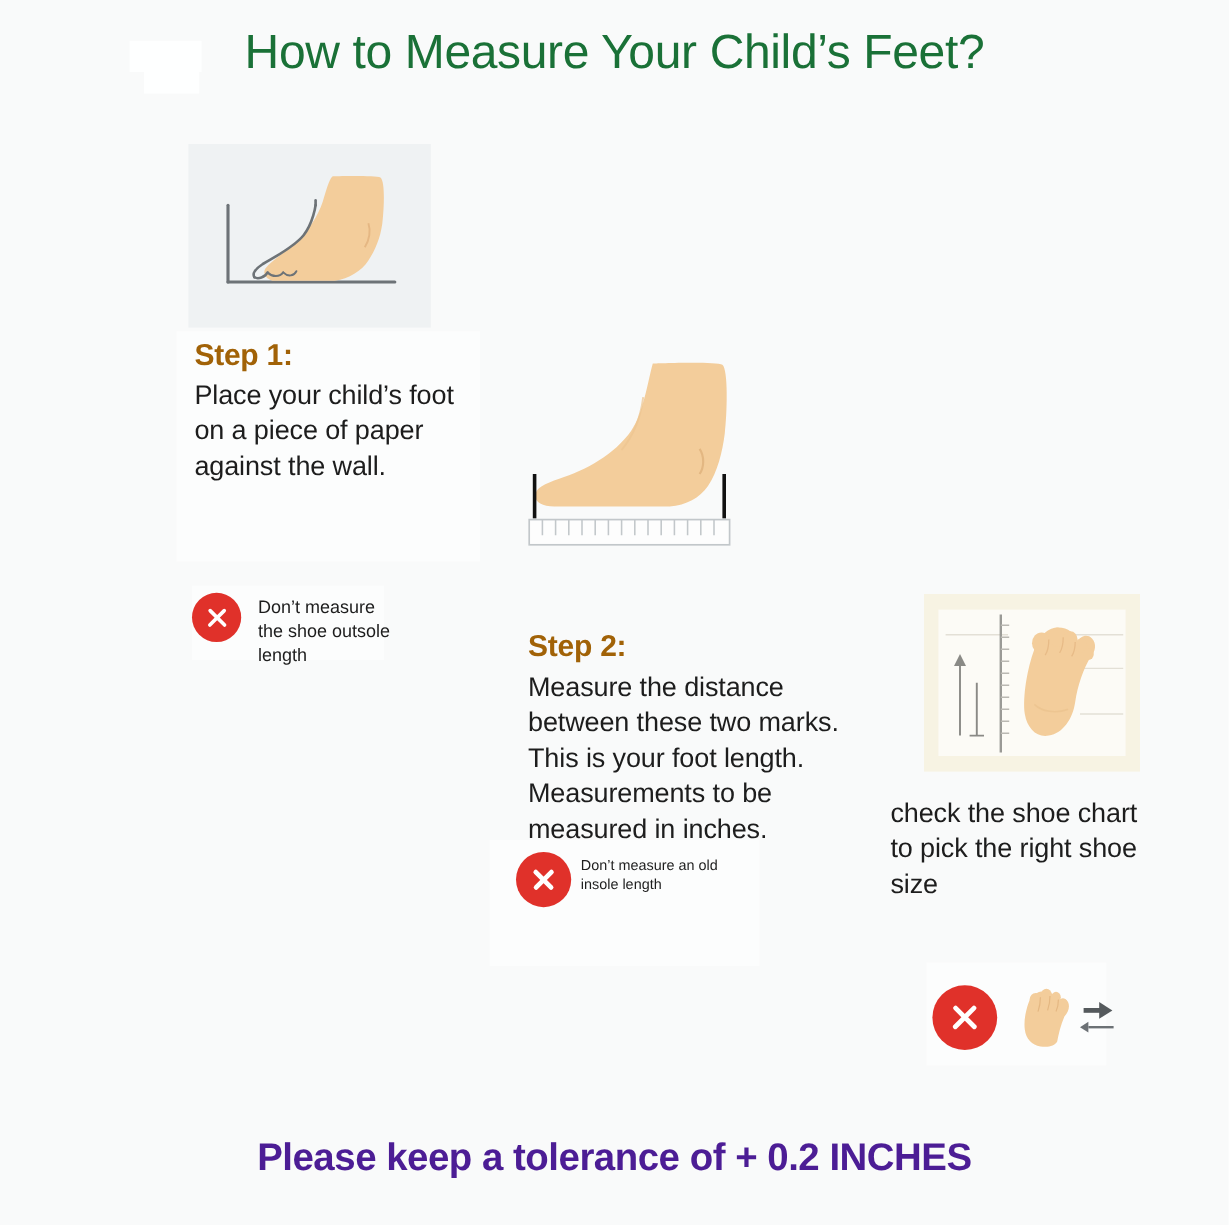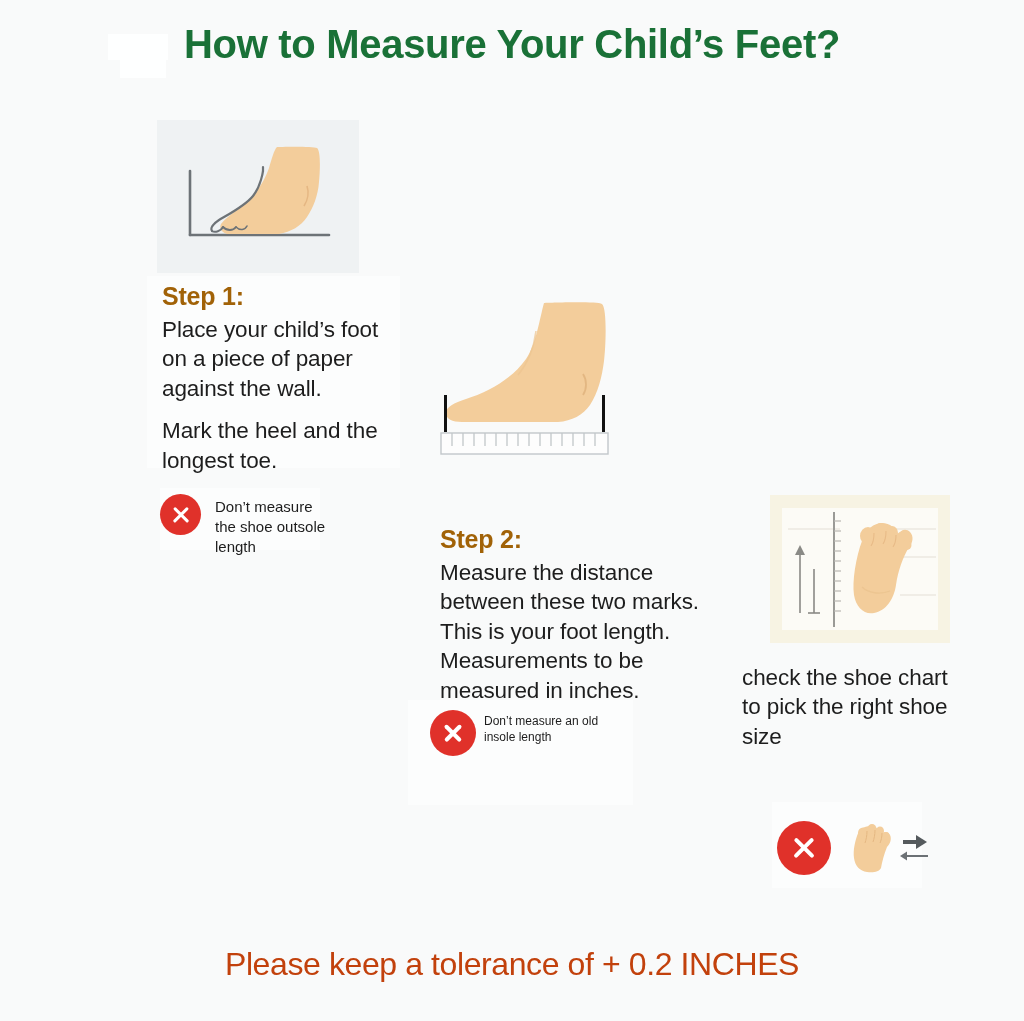--- a/index.html
+++ b/index.html
@@ -19,21 +19,21 @@
   }
 
   
   .title {
     position: absolute;
     left: 0;
     top: 22px;
     width: 1024px;
     text-align: center;
     font-size: 40px;
-    font-weight: bold;
+    font-weight: normal;
     color: #1a7137;
     letter-spacing: -0.3px;
   }
 
   
   .wm {
     position: absolute;
     background: #ffffff;
     opacity: 0.85;
   }
@@ -91,22 +91,22 @@
   }
 
   
   .footer {
     position: absolute;
     left: 0;
     top: 946px;
     width: 1024px;
     text-align: center;
     font-size: 32px;
-    font-weight: normal;
-    color: #c2410c;
+    font-weight: bold;
+    color: #4c1d95;
     letter-spacing: -0.4px;
   }
 
   svg { display: block; }
 </style>
 </head>
 <body>
 
 <div id="page">
 
@@ -135,21 +135,20 @@
       <path d="M106 51 L106 47" stroke="#6d7377" stroke-width="2.2" fill="none" stroke-linecap="round"></path>
     </svg>
   </div>
 
   <div class="panel" style="left:147px; top:276px; width:253px; height:192px; background:#ffffff; opacity:.55;"></div>
 
   <div class="step-block" style="left:162px; top:282px; width:230px;">
     <div class="step-head">Step 1:</div>
     <div class="step-body">
       <p>Place your child’s foot on a piece of paper against the wall.</p>
-      <p>Mark the heel and the longest toe.</p>
     </div>
   </div>
 
   <div class="panel" style="left:160px; top:488px; width:160px; height:62px; background:#ffffff; opacity:.5;"></div>
 
   <div class="warn" style="left:160px; top:494px; width:210px;">
     <div class="warn-circle" style="width:41px; height:41px;
                 --a:0;">
       <span style="position:absolute; left:50%; top:50%; width:20px; height:3.4px; background:#fff; transform:translate(-50%,-50%) rotate(45deg); border-radius:2px;"></span>
       <span style="position:absolute; left:50%; top:50%; width:20px; height:3.4px; background:#fff; transform:translate(-50%,-50%) rotate(-45deg); border-radius:2px;"></span>

